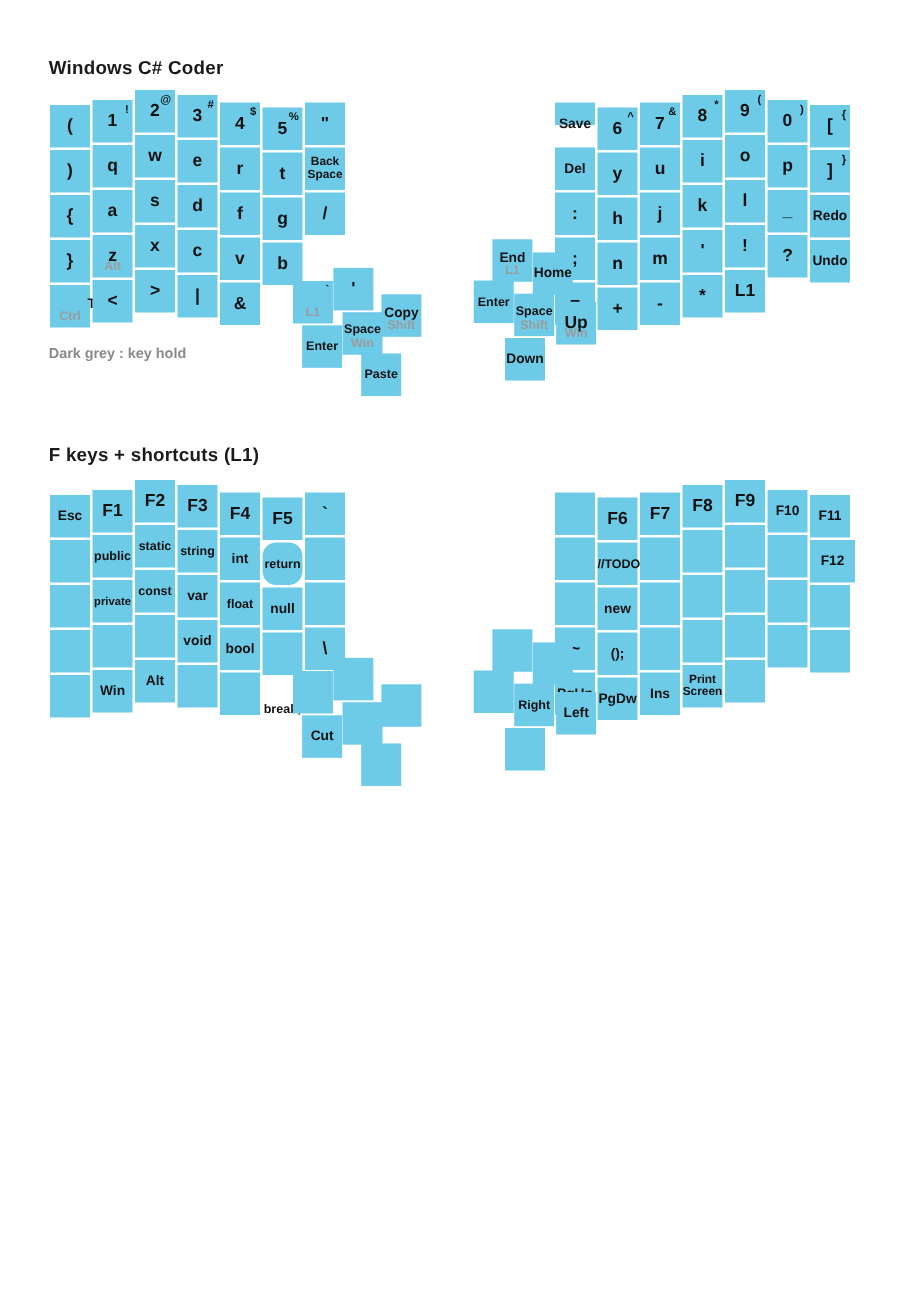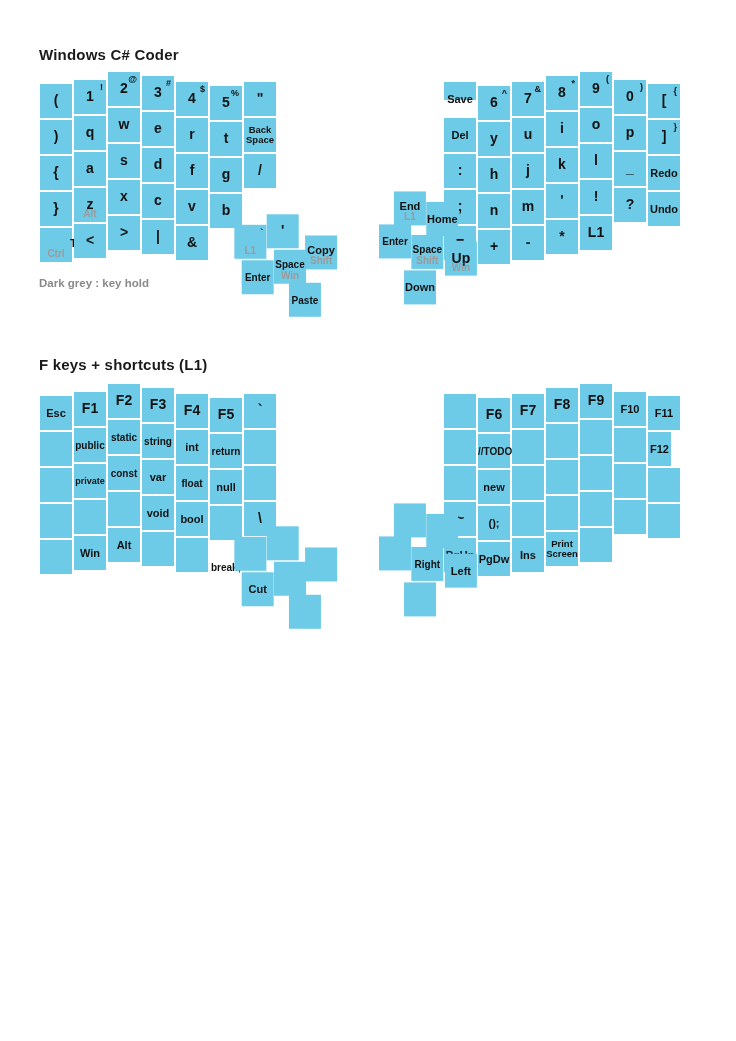--- a/index.html
+++ b/index.html
@@ -530,21 +530,21 @@
     <div class="kbd" style="left: 142px; top: 424px; width: 32px; height: 34px;">
       <div class="main ctr" style="font-size: 10px; top: 11.5px;">
         <div style="line-height: 11px;">string</div>
       </div>
     </div>
     <div class="kbd" style="left: 176px; top: 430px; width: 32px; height: 34px;">
       <div class="main ctr" style="font-size: 11px; top: 10.95px;">
         <div style="line-height: 12px;">int</div>
       </div>
     </div>
-    <div class="kbd" style="left: 210px; top: 434px; width: 32px; height: 34px;">
+    <div class="kbd" style="left: 210px; top: 434px; width: 32px; height: 34px; border-radius: 11px;">
       <div class="main ctr" style="font-size: 10px; top: 11.5px;">
         <div style="line-height: 11px;">return</div>
       </div>
     </div>
     <div class="kbd" style="left: 244px; top: 430px; width: 32px; height: 34px;"></div>
     <div class="kbd" style="left: 40px; top: 468px; width: 32px; height: 34px;"></div>
     <div class="kbd" style="left: 74px; top: 464px; width: 32px; height: 34px;">
       <div class="main ctr" style="font-size: 9px; top: 12.05px;">
         <div style="line-height: 10px;">private</div>
       </div>
@@ -642,21 +642,21 @@
     <div class="kbd" style="left: 444px; top: 430px; width: 32px; height: 34px;"></div>
     <div class="kbd" style="left: 478px; top: 434px; width: 32px; height: 34px;">
       <div class="main ctr" style="font-size: 10px; top: 11.5px;">
         <div style="line-height: 11px;">//TODO</div>
       </div>
     </div>
     <div class="kbd" style="left: 512px; top: 430px; width: 32px; height: 34px;"></div>
     <div class="kbd" style="left: 546px; top: 424px; width: 32px; height: 34px;"></div>
     <div class="kbd" style="left: 580px; top: 420px; width: 32px; height: 34px;"></div>
     <div class="kbd" style="left: 614px; top: 428px; width: 32px; height: 34px;"></div>
-    <div class="kbd" style="left: 648px; top: 432px; width: 23px; height: 34px;">
+    <div class="kbd" style="left: 648px; top: 432px; width: 36px; height: 34px;">
       <div class="main ctr" style="font-size: 11px; top: 10.95px;">
         <div style="line-height: 12px;">F12</div>
       </div>
     </div>
     <div class="kbd" style="left: 444px; top: 466px; width: 32px; height: 34px;"></div>
     <div class="kbd" style="left: 478px; top: 470px; width: 32px; height: 34px;">
       <div class="main ctr" style="font-size: 11px; top: 10.95px;">
         <div style="line-height: 12px;">new</div>
       </div>
     </div>

